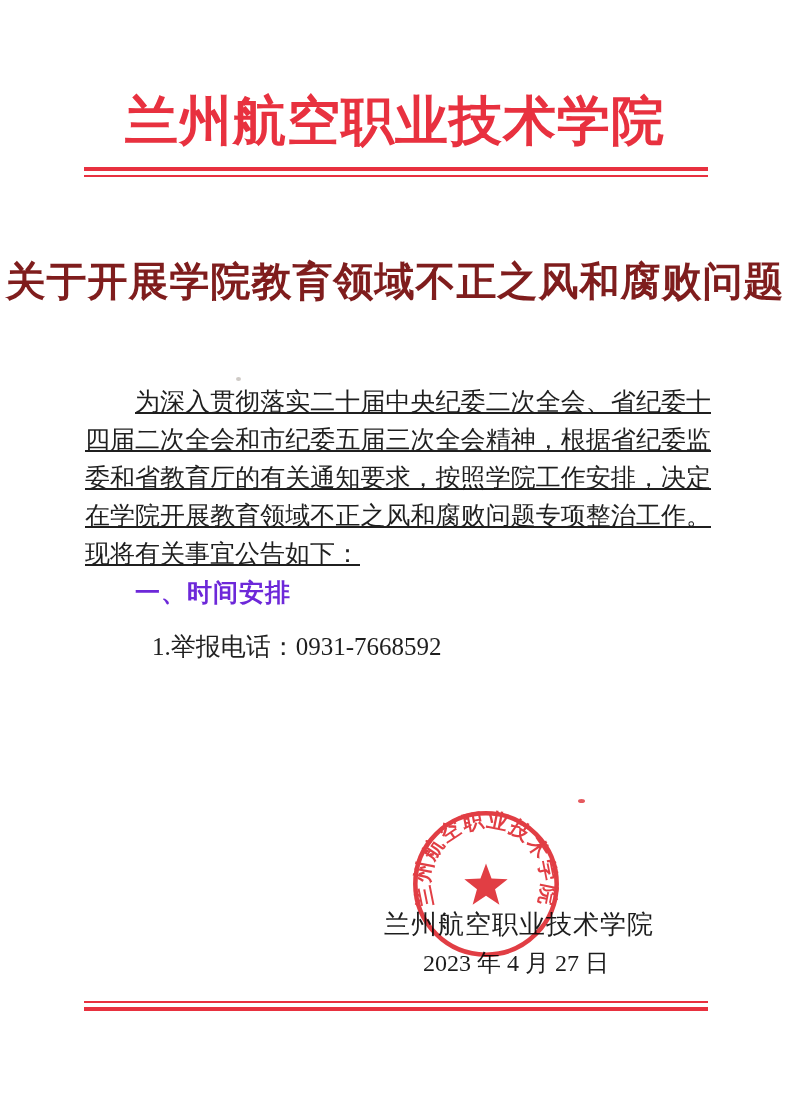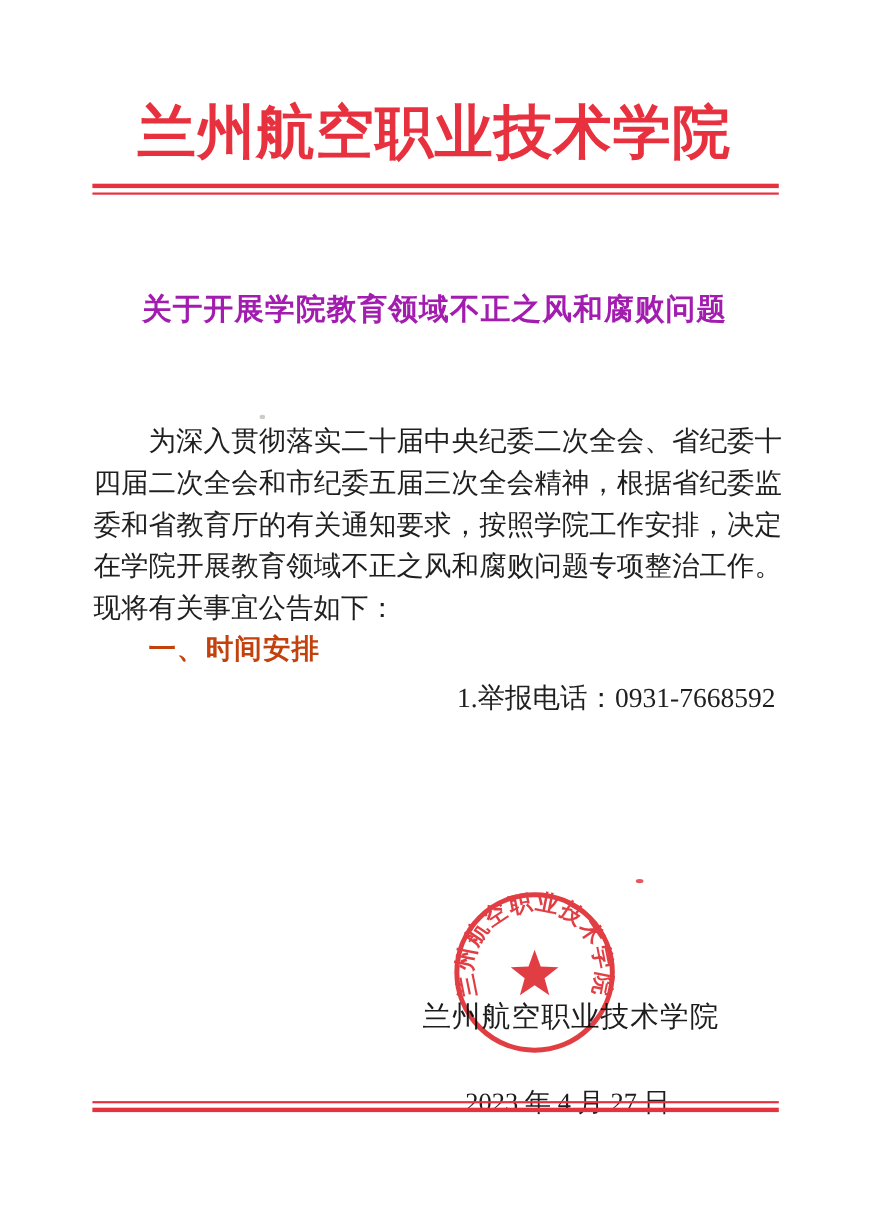--- a/index.html
+++ b/index.html
@@ -26,63 +26,63 @@
   .rule { position: absolute; left: 84px; right: 82px; background: var(--accent-red, #e8313f); }
   .rule-h-thick { top: 167px; height: 4px; }
   .rule-h-thin  { top: 175px; height: 2px; }
   .rule-f-thin  { top: 1001px; height: 2px; }
   .rule-f-thick { top: 1007px; height: 4px; }
   .doc-title {
     position: absolute;
     top: 258px; left: 0; width: 100%;
     text-align: center;
     font-weight: bold;
-    font-size: 27px;
+    font-size: 40px;
     line-height: 47px;
     letter-spacing: 1px;
-    color: #a21caf;
+    color: #7f1d1d;
     font-family: "Liberation Serif", "DejaVu Serif", serif;
   }
   .text-column {
     position: absolute;
     top: 383px; left: 85px; width: 626px;
     font-size: 25px;
     line-height: 38px;
     text-align: justify;
     color: #1f1f1f;
   }
-  .para { margin: 0; text-indent: 2em; }
+  .para { margin: 0; text-indent: 2em; text-decoration: underline; }
   .sec-heading {
     margin: 0;
     text-indent: 2em;
-    font-family: Liberation Mono, monospace;
+    font-family: Liberation Sans, sans-serif;
     font-weight: bold;
-    color: #c2410c;
+    color: #6d28d9;
     letter-spacing: 1px;
   }
-  .contact-line { margin: 6px; text-indent: 2em; text-align: right; }
+  .contact-line { margin: 17px; text-indent: 2em; text-align: left; }
   .seal {
     position: absolute;
     left: 405px; top: 808px;
     width: 162px; height: 152px;
     mix-blend-mode: multiply;
     opacity: 0.93;
   }
   .sig-org {
     position: absolute;
     top: 910px; left: 384px; width: 264px;
     font-size: 26px; line-height: 30px;
     letter-spacing: 1px;
     color: #1d1d1d;
     text-align: center;
     white-space: nowrap;
   }
   .sig-date {
     position: absolute;
-    top: 989px; left: 384px; width: 264px;
+    top: 949px; left: 384px; width: 264px;
     font-size: 24px; line-height: 28px;
     color: #1d1d1d;
     text-align: center;
     white-space: nowrap;
   }
   .speck-red {
     position: absolute; left: 578px; top: 799px;
     width: 7px; height: 4px; border-radius: 50%;
     background: var(--seal-red, #df2f36); opacity: .8;
   }

